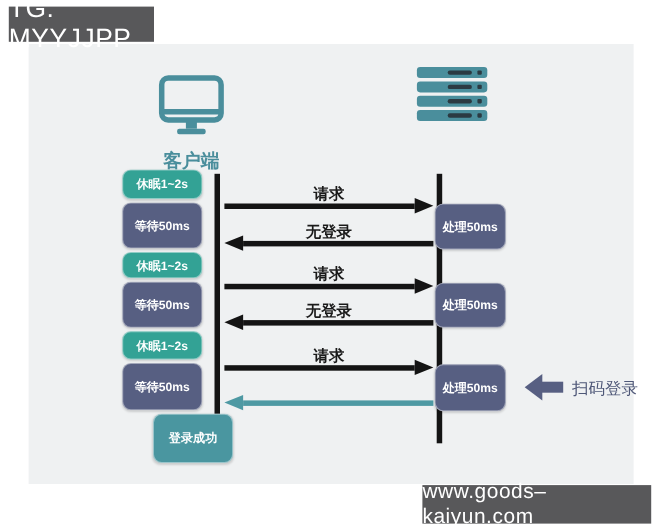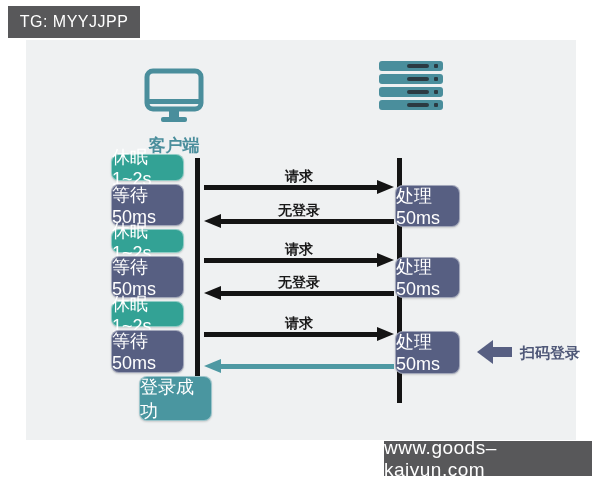--- a/index.html
+++ b/index.html
@@ -11,21 +11,21 @@
   .panel{
     position:absolute;left:26px;top:40px;width:550px;height:400px;
     background:var(--panel-bg,#eff1f2);
   }
   
   .badge{
     position:absolute;background:var(--badge-bg,#58585a);color:#ffffff;
     display:flex;align-items:center;justify-content:center;
     letter-spacing:0.5px;
   }
-  .badge.tg{left:8px;top:6px;width:132px;height:32px;font-size:16px;}
+  .badge.tg{left:8px;top:6px;width:132px;height:32px;font-size:24px;}
   .badge.url{left:384px;top:441px;width:208px;height:35px;font-size:19px;}
 
   
   .actor{position:absolute;text-align:center;}
   .actor .label{
     margin-top:6px;font-size:17px;font-weight:bold;
     color:var(--icon-teal,#4a8e9c);
   }
   .actor.client{left:134px;top:68px;width:80px;}
   .actor.server{left:371px;top:60px;width:80px;}
@@ -43,22 +43,22 @@
     background:#2b3a42;
   }
 
   
   .lifeline{position:absolute;top:158px;width:5px;height:245px;background:#141414;}
   .lifeline.left{left:195px;}
   .lifeline.right{left:397px;}
 
   
   .box{
-    position:absolute;border-radius:8px;color:#ffffff;font-weight:normal;
-    font-size:18px;display:flex;align-items:center;justify-content:center;
+    position:absolute;border-radius:8px;color:#ffffff;font-weight:bold;
+    font-size:11px;display:flex;align-items:center;justify-content:center;
     border:1px solid rgba(255,255,255,0.45);box-sizing:border-box;
     box-shadow:0 1px 2px rgba(0,0,0,0.15);
   }
   .box.sleep{background:var(--teal-box,#33a295);}
   .box.wait{background:var(--slate-box,#575f82);}
   .box.success{background:var(--success-box,#4a96a0);margin-left:28px;}
   .box.process{background:var(--slate-box,#575f82);}
   .cbox{left:111px;width:73px;}
   .c1{top:154px;height:27px;} .c2{top:184px;height:42px;}
   .c3{top:229px;height:24px;} .c4{top:256px;height:42px;}
@@ -92,21 +92,21 @@
     position:absolute;left:0;top:2px;width:0;height:0;
     border-top:12px solid transparent;border-bottom:12px solid transparent;
     border-right:16px solid var(--slate-box,#575f82);
   }
   .annotation .a-shaft{
     position:absolute;left:15px;top:9px;width:20px;height:10px;
     background:var(--slate-box,#575f82);
   }
   .annotation .a-label{
     position:absolute;left:43px;top:6px;white-space:nowrap;
-    font-size:15px;font-weight:bold;color:#4f5878;
+    font-size:15px;font-weight:normal;color:#4f5878;
   }
 </style>
 </head>
 <body>
 
 <div class="panel"></div>
 
 <div class="badge tg">TG: MYYJJPP</div>
 
 <div class="actor client">

